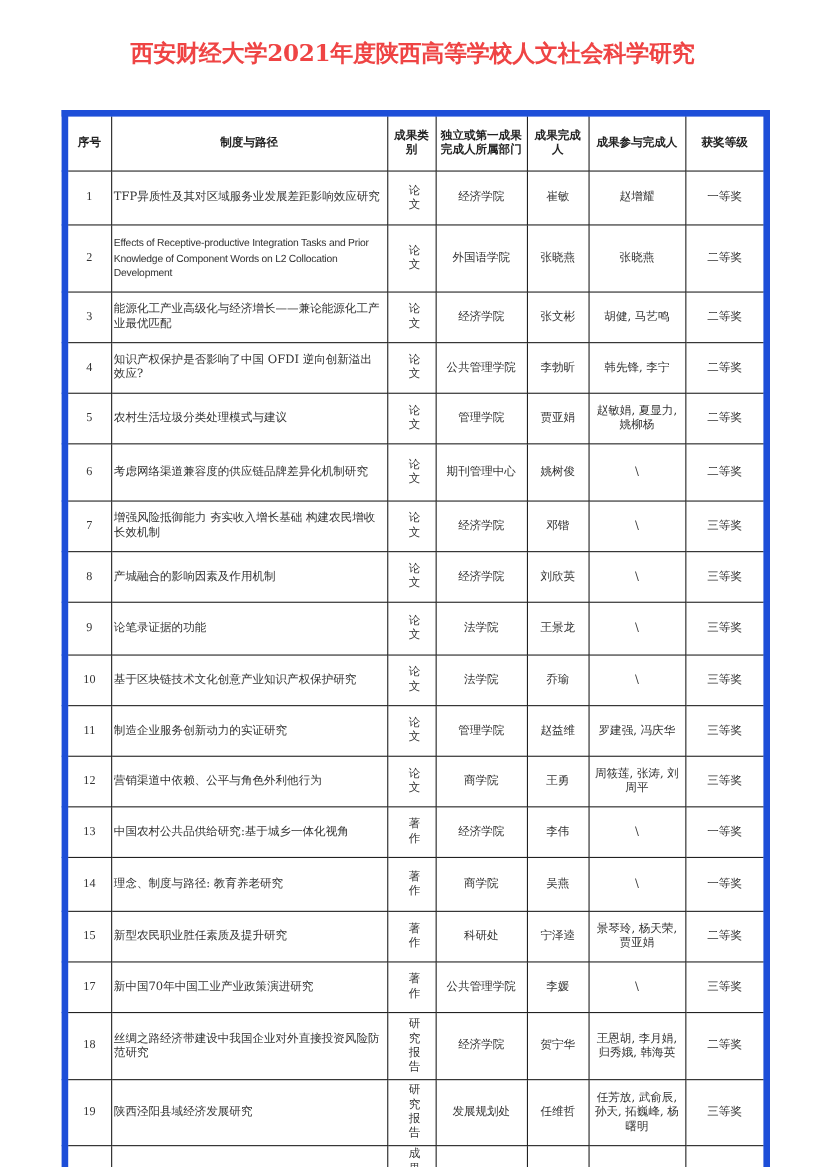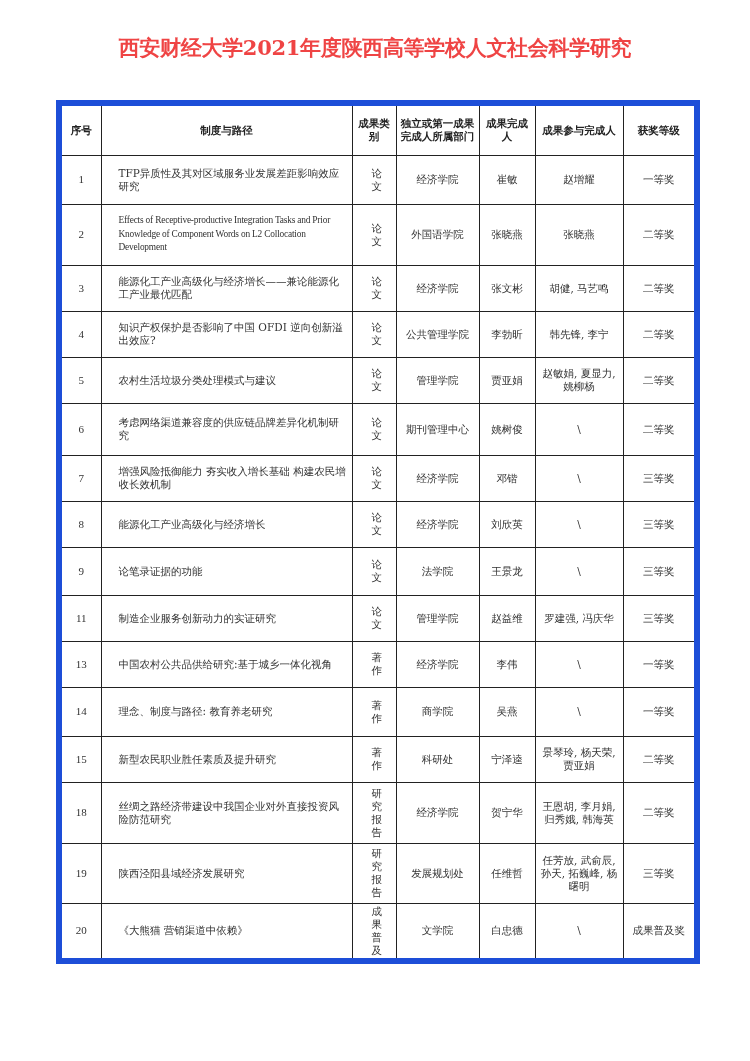--- a/index.html
+++ b/index.html
@@ -53,25 +53,25 @@
       line-height: 13px;
       text-align: center;
       color: #222;
     }
     table.awards td {
       color: #333;
       text-align: center;
     }
     table.awards td.col-title {
       text-align: left;
-      padding-left: 17px;
+      padding-left: 2px;
       color: #333;
     }
     table.awards td.col-title.mono {
-      font-family: Liberation Serif, serif;
+      font-family: Liberation Sans, sans-serif;
       font-size: 9.4px;
       line-height: 13.5px;
       letter-spacing: -0.2px;
     }
     table.awards td.col-no {
       font-family: "Liberation Serif", "DejaVu Serif", serif;
       font-size: 11px;
     }
     table.awards td.col-cat { padding: 0 19px; }
     table.awards td.col-level { padding: 16px 1px; }
@@ -163,45 +163,63 @@
       <td class="col-no">7</td>
       <td class="col-title">增强风险抵御能力 夯实收入增长基础 构建农民增收长效机制</td>
       <td class="col-cat">论文</td>
       <td>经济学院</td>
       <td>邓锴</td>
       <td>\</td>
       <td class="col-level">三等奖</td>
     </tr>
     <tr style="height:36px">
       <td class="col-no">8</td>
-      <td class="col-title">能源化工产业高级化与经济增长</td>
+      <td class="col-title">产城融合的影响因素及作用机制</td>
       <td class="col-cat">论文</td>
       <td>经济学院</td>
       <td>刘欣英</td>
       <td>\</td>
       <td class="col-level">三等奖</td>
     </tr>
     <tr style="height:48px">
       <td class="col-no">9</td>
       <td class="col-title">论笔录证据的功能</td>
       <td class="col-cat">论文</td>
       <td>法学院</td>
       <td>王景龙</td>
       <td>\</td>
       <td class="col-level">三等奖</td>
     </tr>
+    <tr style="height:18px">
+      <td class="col-no">10</td>
+      <td class="col-title">基于区块链技术文化创意产业知识产权保护研究</td>
+      <td class="col-cat">论文</td>
+      <td>法学院</td>
+      <td>乔瑜</td>
+      <td>\</td>
+      <td class="col-level">三等奖</td>
+    </tr>
     <tr style="height:44px">
       <td class="col-no">11</td>
       <td class="col-title">制造企业服务创新动力的实证研究</td>
       <td class="col-cat">论文</td>
       <td>管理学院</td>
       <td>赵益维</td>
       <td>罗建强, 冯庆华</td>
       <td class="col-level">三等奖</td>
     </tr>
+    <tr style="height:28px">
+      <td class="col-no">12</td>
+      <td class="col-title">营销渠道中依赖、公平与角色外利他行为</td>
+      <td class="col-cat">论文</td>
+      <td>商学院</td>
+      <td>王勇</td>
+      <td>周筱莲, 张涛, 刘周平</td>
+      <td class="col-level">三等奖</td>
+    </tr>
     <tr style="height:18px">
       <td class="col-no">13</td>
       <td class="col-title">中国农村公共品供给研究:基于城乡一体化视角</td>
       <td class="col-cat">著作</td>
       <td>经济学院</td>
       <td>李伟</td>
       <td>\</td>
       <td class="col-level">一等奖</td>
     </tr>
     <tr style="height:49px">
@@ -214,20 +232,29 @@
       <td class="col-level">一等奖</td>
     </tr>
     <tr style="height:28px">
       <td class="col-no">15</td>
       <td class="col-title">新型农民职业胜任素质及提升研究</td>
       <td class="col-cat">著作</td>
       <td>科研处</td>
       <td>宁泽逵</td>
       <td>景琴玲, 杨天荣, 贾亚娟</td>
       <td class="col-level">二等奖</td>
+    </tr>
+    <tr style="height:19px">
+      <td class="col-no">17</td>
+      <td class="col-title">新中国70年中国工业产业政策演进研究</td>
+      <td class="col-cat">著作</td>
+      <td>公共管理学院</td>
+      <td>李媛</td>
+      <td>\</td>
+      <td class="col-level">三等奖</td>
     </tr>
     <tr style="height:61px">
       <td class="col-no">18</td>
       <td class="col-title">丝绸之路经济带建设中我国企业对外直接投资风险防范研究</td>
       <td class="col-cat">研究报告</td>
       <td>经济学院</td>
       <td>贺宁华</td>
       <td>王恩胡, 李月娟, 归秀娥, 韩海英</td>
       <td class="col-level">二等奖</td>
     </tr>

